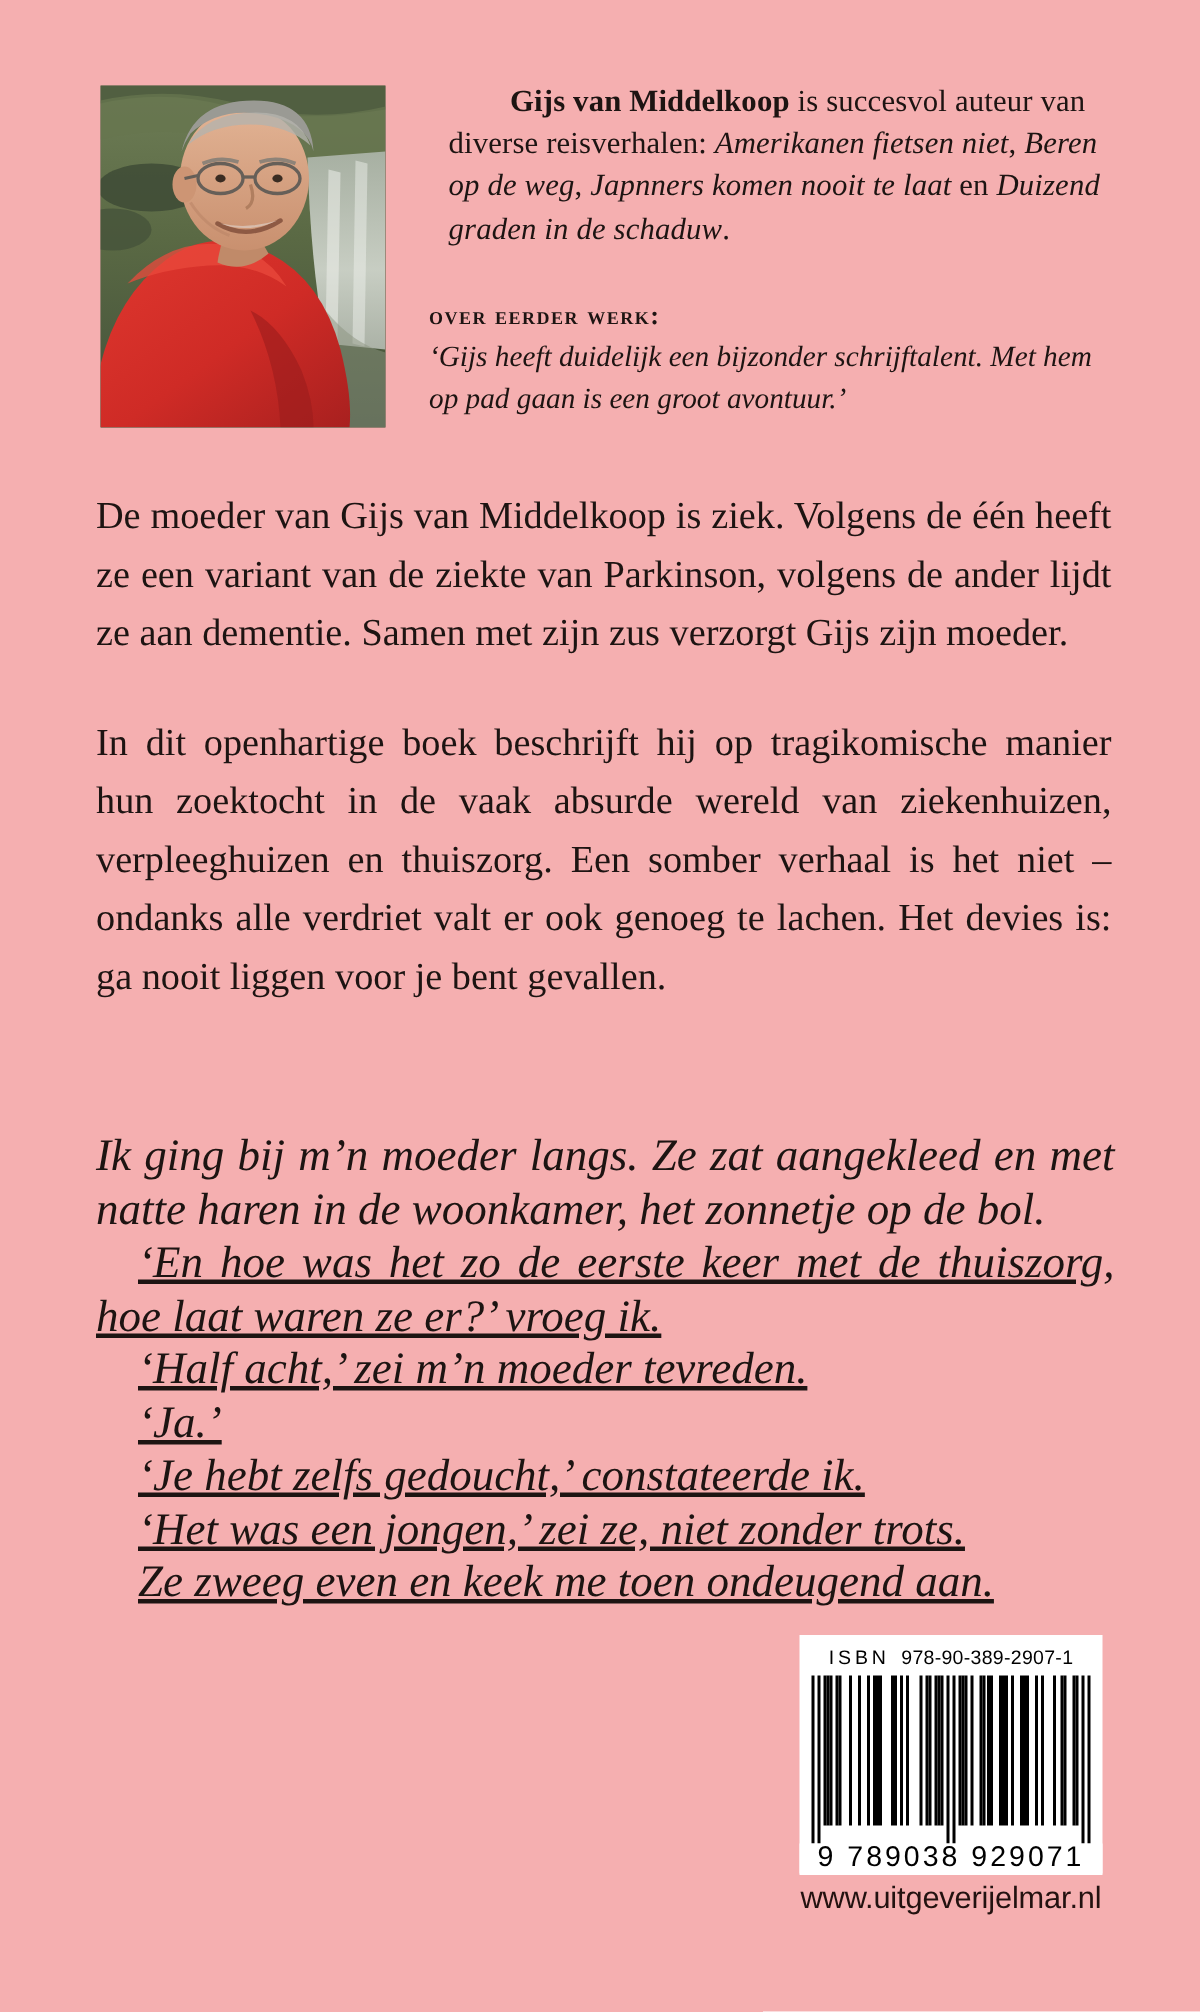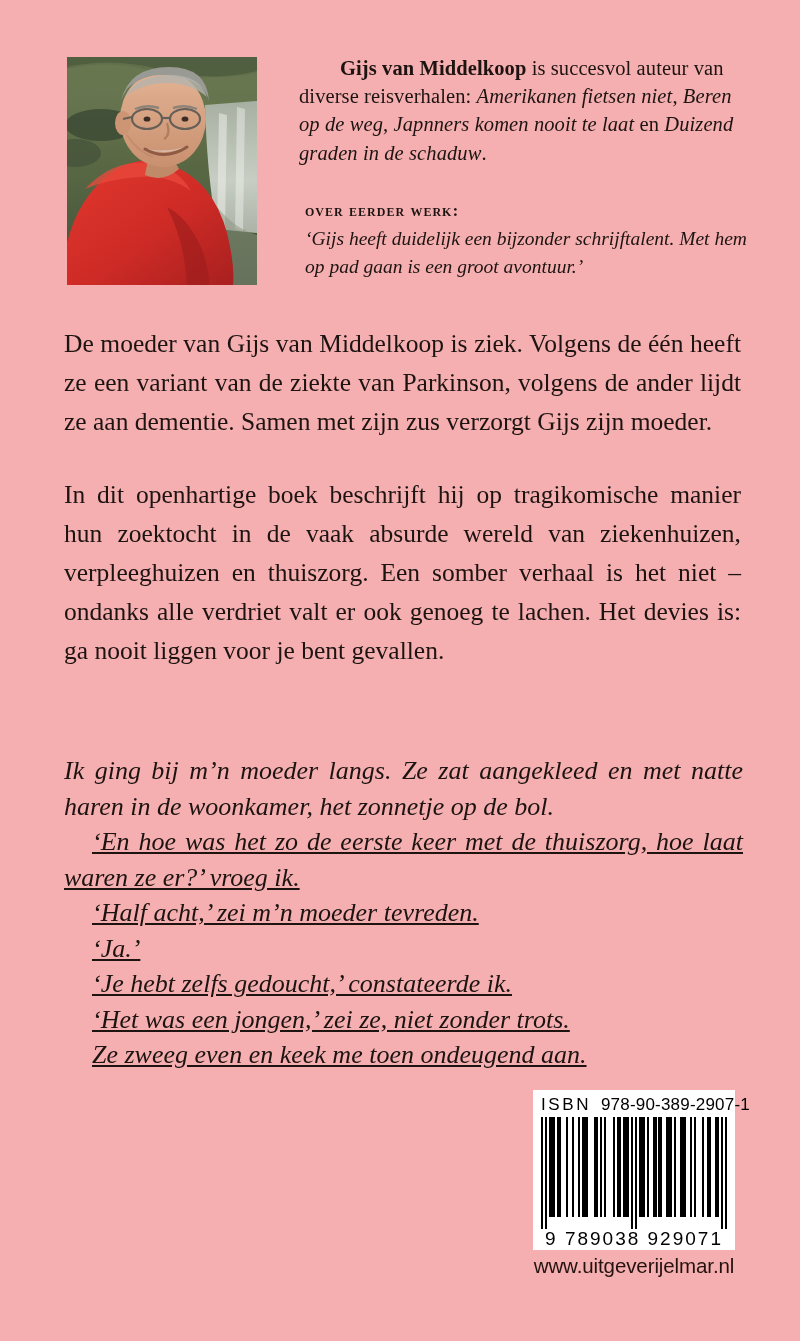--- a/index.html
+++ b/index.html
@@ -46,21 +46,21 @@
     color: #1d1412;
     font-size: 20.5px;
     line-height: 28.2px;
     letter-spacing: 0.1px;
   }
   .bio .lead { font-weight: bold; margin-left: 41px; }
   .bio em { }
 
   .overwerk {
     position: absolute;
-    left: 305px;
+    left: 286px;
     top: 198px;
     width: 448px;
     color: #1d1412;
   }
   .overwerk .smallcaps {
     font-weight: bold;
     font-size: 17.5px;
     letter-spacing: 1.0px;
     font-variant: small-caps;
     text-transform: lowercase;
@@ -93,21 +93,21 @@
   .para:last-child { margin-bottom: 0; }
 
   
   .excerpt {
     position: absolute;
     left: 64px;
     top: 753px;
     width: 679px;
     color: #1d1412;
     font-style: italic;
-    font-size: 26px;
+    font-size: 30px;
     line-height: 35.5px;
   }
   .excerpt .ex-just {
     text-align: justify;
     margin: 0;
   }
   .excerpt .ex-line {
     text-align: left;
     margin: 0;
   }
@@ -124,21 +124,21 @@
     background: #ffffff;
     width: 202px;
     height: 160px;
     margin-left: 12px;
     box-sizing: border-box;
     padding: 6px 8px 0 8px;
     position: relative;
   }
   .isbn-line {
     font-family: "Liberation Sans", "DejaVu Sans", sans-serif;
-    font-size: 17px;
+    font-size: 13px;
     color: #000;
     letter-spacing: 0.2px;
     white-space: nowrap;
     text-align: center;
     line-height: 17px;
   }
   .isbn-line .isbn-word { letter-spacing: 2.6px; }
   .bars {
     position: relative;
     margin-top: 4px;

